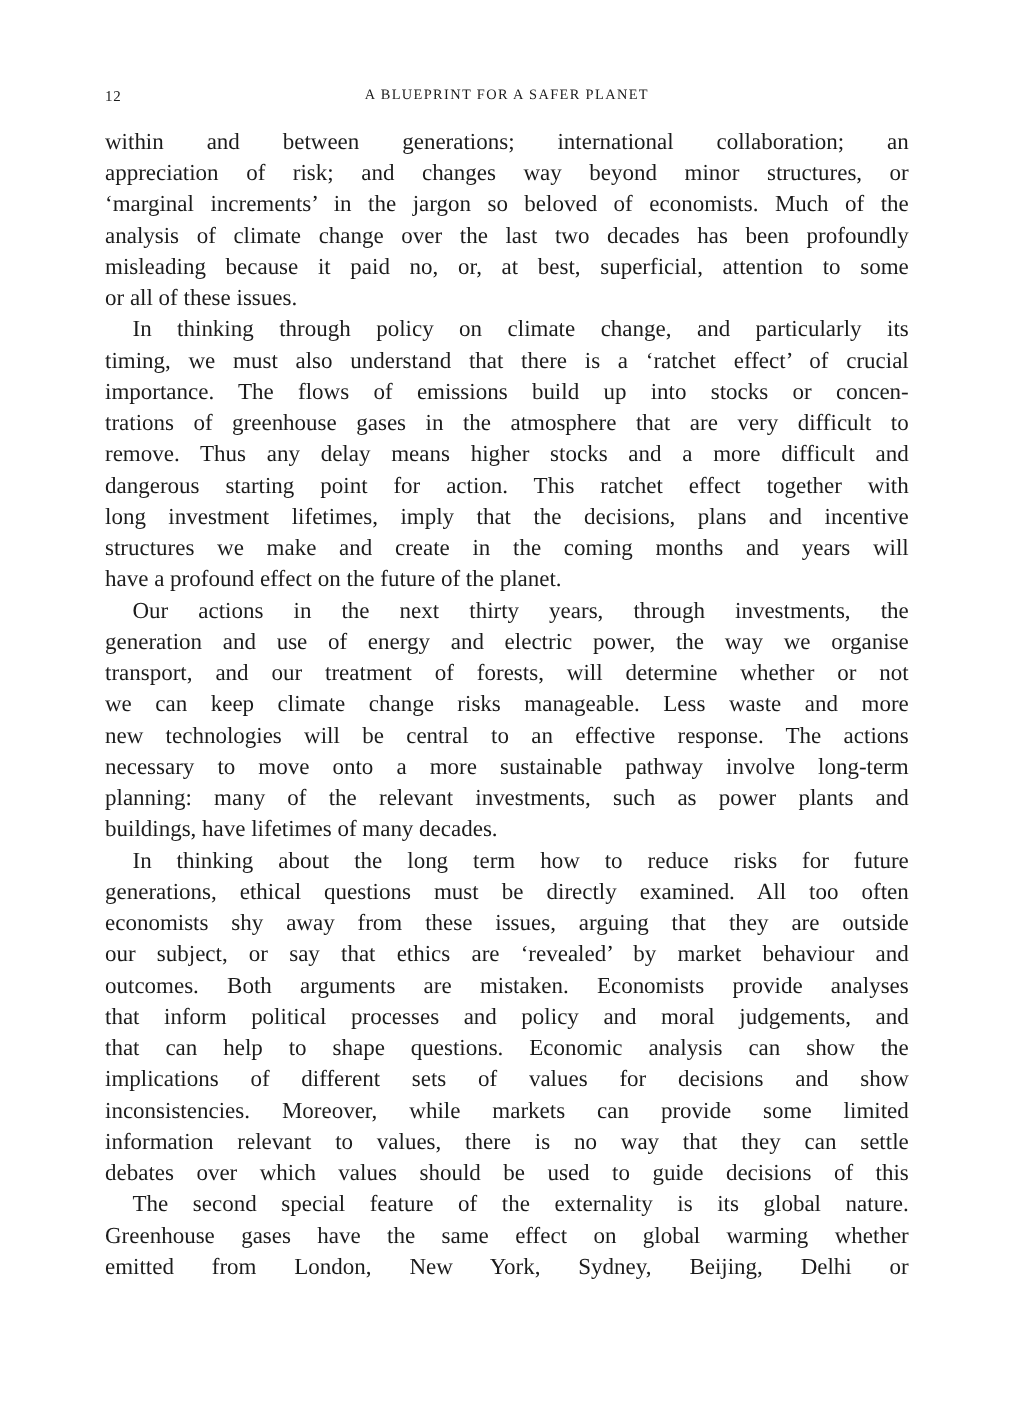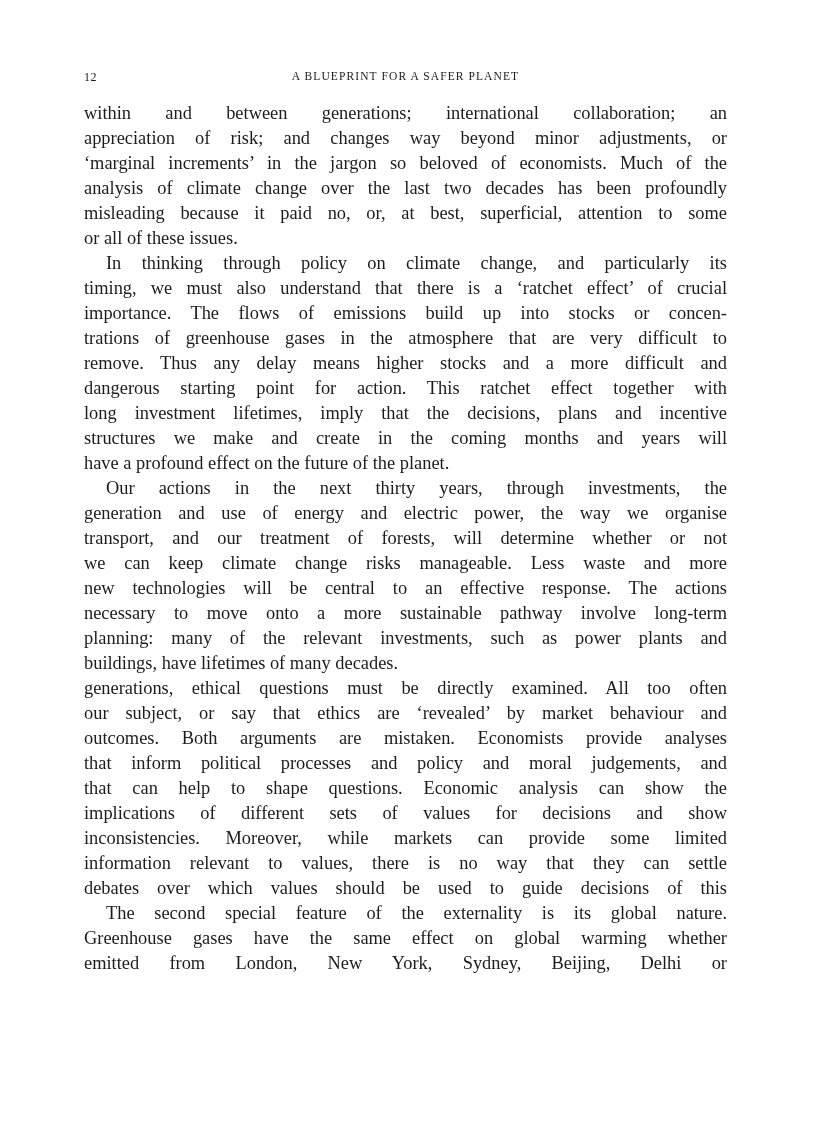--- a/index.html
+++ b/index.html
@@ -19,21 +19,21 @@
 <div class="page">
   <div class="running-head">
     <span class="folio">12</span>
     <div class="head-title">A BLUEPRINT FOR A SAFER PLANET</div>
   </div>
 
   <div class="body-text">
 
     <div>
       <span class="line">within and between generations; international collaboration; an</span>
-      <span class="line">appreciation of risk; and changes way beyond minor adjustments, or</span>
+      <span class="line">appreciation of risk; and changes way beyond minor structures, or</span>
       <span class="line">‘marginal increments’ in the jargon so beloved of economists. Much of the</span>
       <span class="line">analysis of climate change over the last two decades has been profoundly</span>
       <span class="line">misleading because it paid no, or, at best, superficial, attention to some</span>
       <span class="line last">or all of these issues.</span>
     </div>
 
     <div>
       <span class="line indent">In thinking through policy on climate change, and particularly its</span>
       <span class="line">timing, we must also understand that there is a ‘ratchet effect’ of crucial</span>
       <span class="line">importance. The flows of emissions build up into stocks or concen-</span>
@@ -50,21 +50,23 @@
       <span class="line">generation and use of energy and electric power, the way we organise</span>
       <span class="line">transport, and our treatment of forests, will determine whether or not</span>
       <span class="line">we can keep climate change risks manageable. Less waste and more</span>
       <span class="line">new technologies will be central to an effective response. The actions</span>
       <span class="line">necessary to move onto a more sustainable pathway involve long-term</span>
       <span class="line">planning: many of the relevant investments, such as power plants and</span>
       <span class="line last">buildings, have lifetimes of many decades.</span>
     </div>
 
     <div>
+      <span class="line indent">In thinking about the long term how to reduce risks for future</span>
       <span class="line">generations, ethical questions must be directly examined. All too often</span>
+      <span class="line">economists shy away from these issues, arguing that they are outside</span>
       <span class="line">our subject, or say that ethics are ‘revealed’ by market behaviour and</span>
       <span class="line">outcomes. Both arguments are mistaken. Economists provide analyses</span>
       <span class="line">that inform political processes and policy and moral judgements, and</span>
       <span class="line">that can help to shape questions. Economic analysis can show the</span>
       <span class="line">implications of different sets of values for decisions and show</span>
       <span class="line">inconsistencies. Moreover, while markets can provide some limited</span>
       <span class="line">information relevant to values, there is no way that they can settle</span>
       <span class="line">debates over which values should be used to guide decisions of this</span>
     </div>
 

